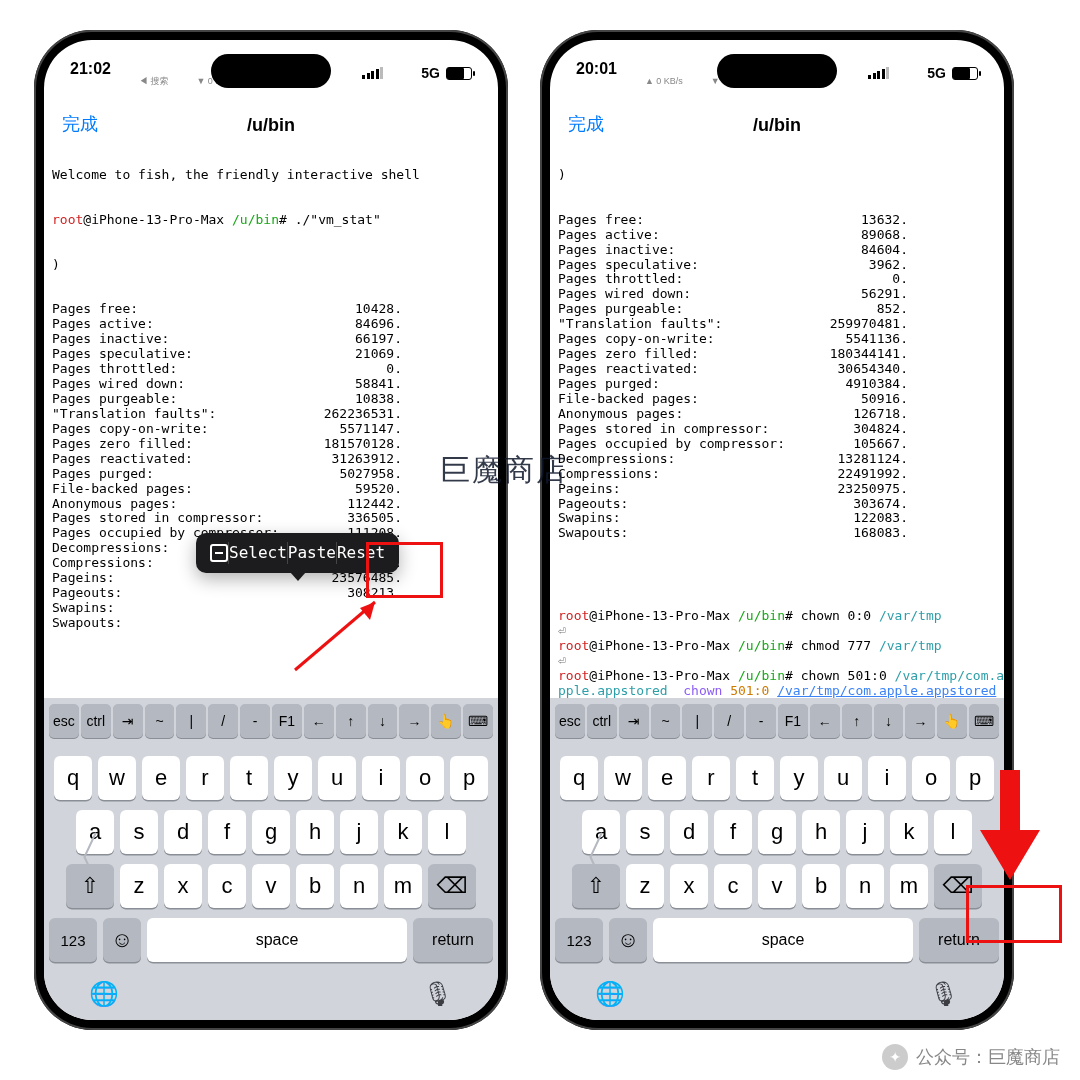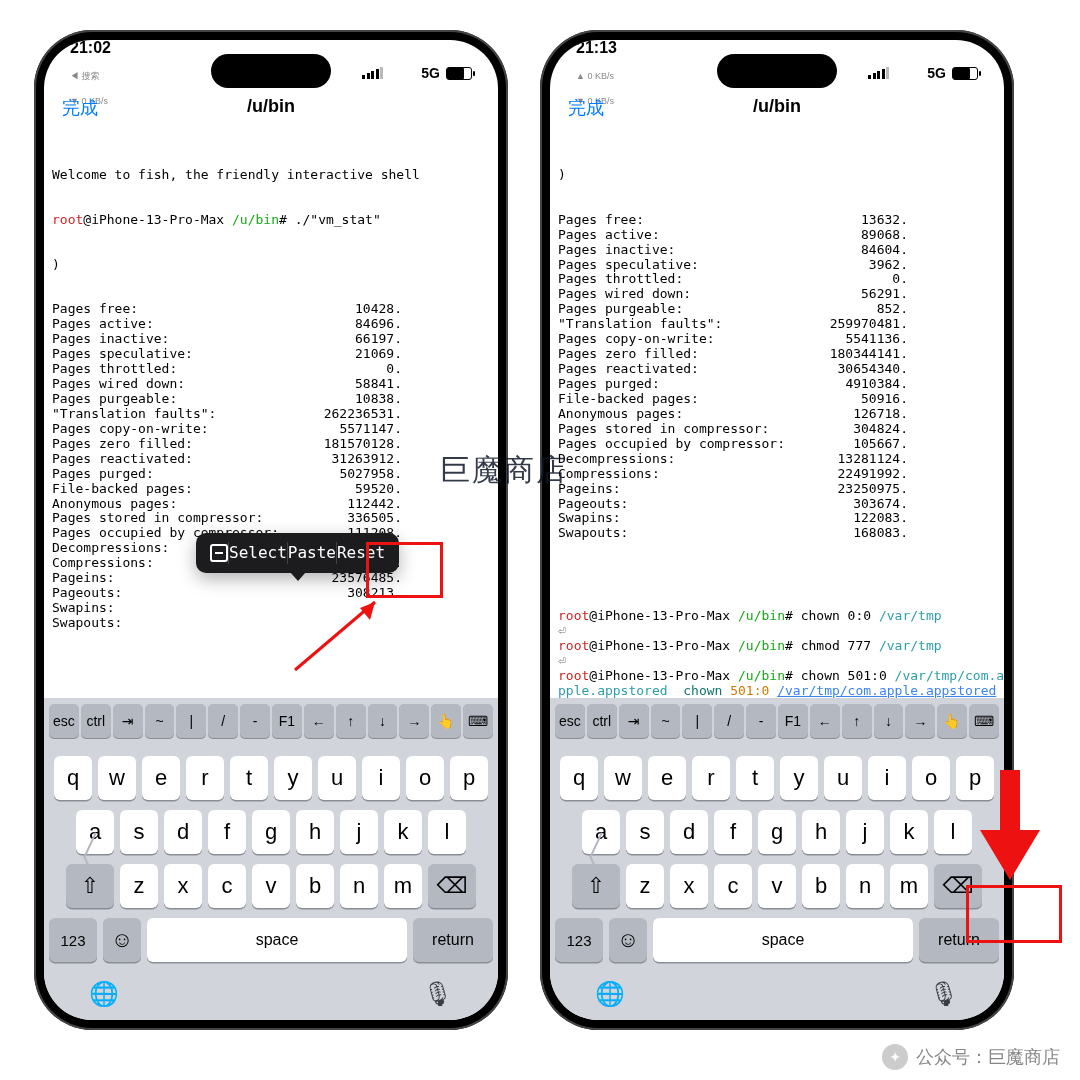--- a/index.html
+++ b/index.html
@@ -48,37 +48,37 @@
   }
   .statusbar {
     height: 56px;
     display: flex;
     align-items: center;
     justify-content: space-between;
     padding: 10px 26px 0;
     font-size: 16px;
     font-weight: 600;
   }
-  .status-left { display: flex; flex-direction: column; line-height: 1; }
+  .status-left { display: flex; line-height: 1; gap: 28px; }
   .sub-status { font-size: 9px; color: #888; font-weight: 400; margin-top: 16px; }
   .status-right { display: flex; align-items: center; gap: 6px; }
   .sig-cell { display:flex; gap:1.5px; align-items:flex-end; height:12px;}
   .sig-cell i { width:3px; background:#000; display:block;}
   .sig-cell i:nth-child(1){height:4px} .sig-cell i:nth-child(2){height:6px}
   .sig-cell i:nth-child(3){height:8px} .sig-cell i:nth-child(4){height:10px}
   .sig-cell i:nth-child(5){height:12px; background:#bbb}
   .fiveG { font-size:14px; font-weight:600;margin-left:32px;}
   .batt { width:26px; height:13px; border:1.5px solid #000; border-radius:3px; position:relative;}
   .batt::after{ content:""; position:absolute; right:-4px; top:3px; width:2px; height:5px; background:#000; border-radius:1px;}
   .batt i{ display:block; width:70%; height:100%; background:#000; border-radius:1px;}
 
   .navbar {
     height: 40px;
     display: flex;
-    align-items: flex-start;
+    align-items: flex-end;
     position: relative;
     padding: 0 18px;
   }
   .nav-done { color:#007aff; font-size:18px; font-weight:500; }
   .nav-title { position:absolute; left:50%; transform:translateX(-50%); font-weight:700; font-size:18px;}
 
   .term {
     flex: 1;
     background: #fff;
     font-family: Menlo, Consolas, monospace;
@@ -87,21 +87,21 @@
     padding: 2px 20px 0 8px;
     color: #000;
     overflow: hidden;
     white-space: pre;
     position: relative;
   }
   .tline { display:flex; }
   .tlabel { display:inline-block; width:230px; }
   .tval { display:inline-block; width:120px; text-align:right; }
   .green{color:#16a816} .red{color:#d02424} .cyan{color:#2c9ea8} .orange{color:#cf7a00}
-  .blue{color:#0f766e} .grey{color:#777} .tealu{color:#3b82f6; text-decoration:underline}
+  .blue{color:#8b5cf6} .grey{color:#777} .tealu{color:#3b82f6; text-decoration:underline}
 
   .ctx-menu {
     position:absolute;
     background:#1c1c1e;
     border-radius:10px;
     display:flex;
     align-items:center;
     height:40px;
     padding:0 14px;
     color:#fff;
@@ -254,21 +254,21 @@
         <span class="angle">〈</span>
       </div>
     </div>
   </div>
 
   <div class="phone">
     <div class="screen">
       <div class="island"></div>
       <div class="statusbar">
         <div class="status-left">
-          <span>21:13</span>
+          <span>20:01</span>
           <span class="sub-status"><span>▲ 0 KB/s</span></span>
           <span class="sub-status"><span>▼ 0 KB/s</span></span>
         </div>
         <div class="status-right">
           <span class="sig-cell">
               <i></i>
               <i></i>
               <i></i>
               <i></i>
               <i></i>

